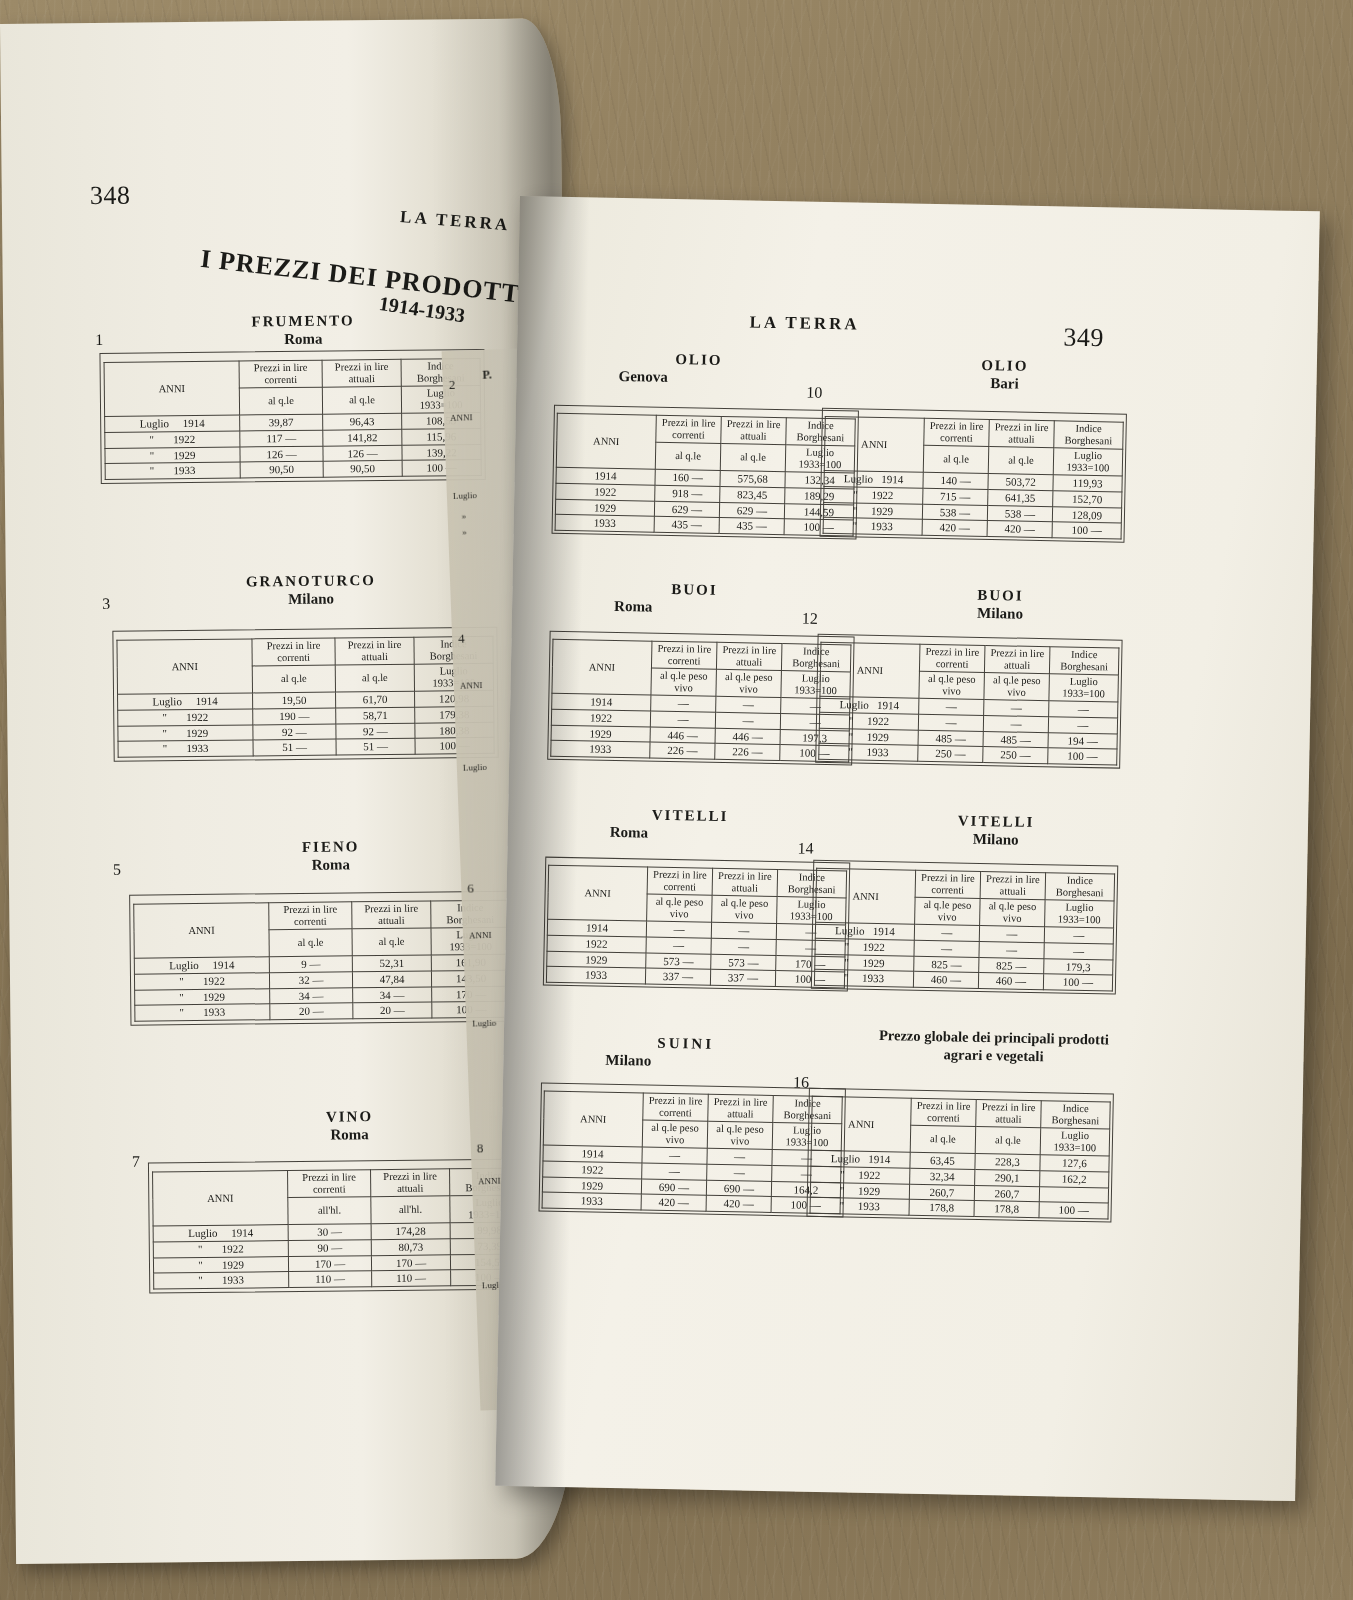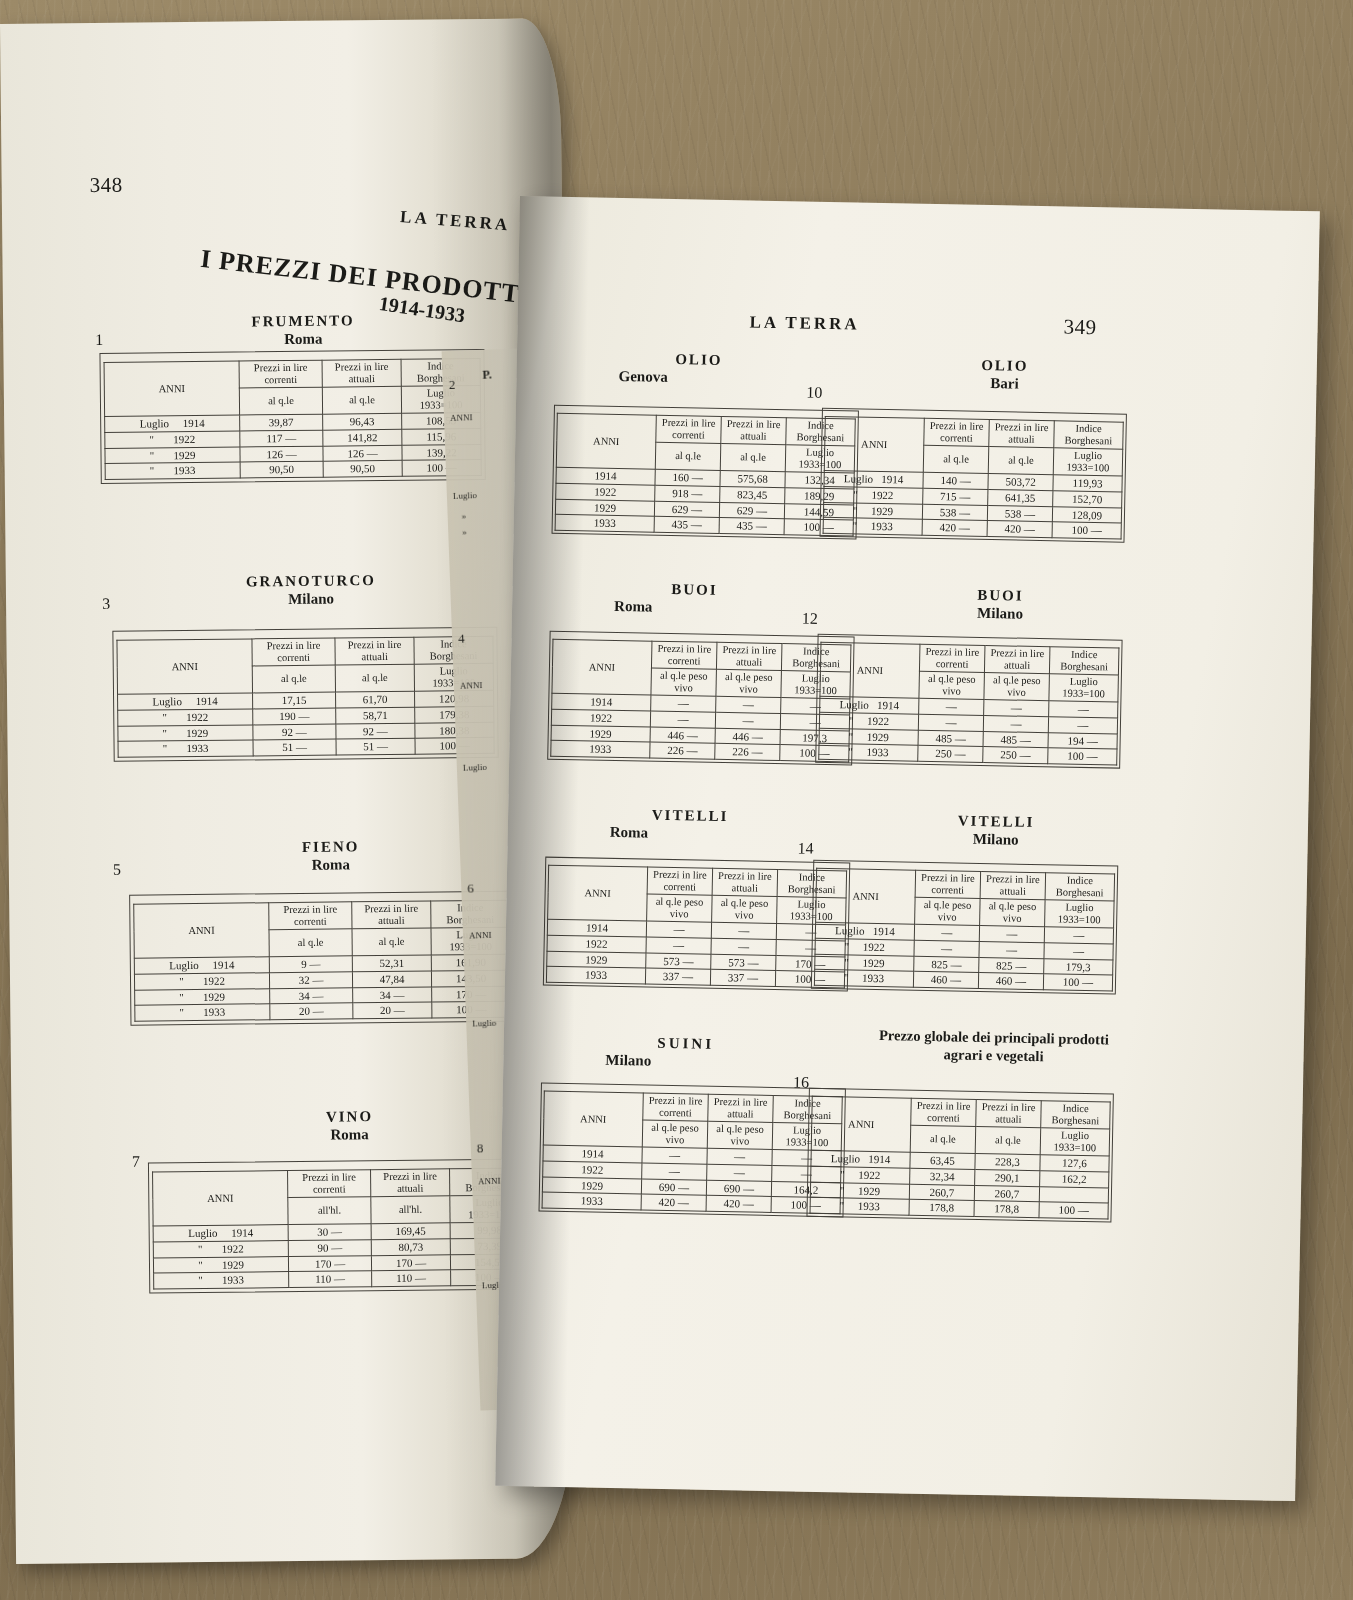--- a/index.html
+++ b/index.html
@@ -35,21 +35,21 @@
     overflow:hidden;
   }
   .page-right{
     left:520px;top:196px;width:800px;height:1290px;
     background:linear-gradient(100deg,#d6d1c1 0%, #edeade 5%, #f4f1e8 30%, #f2efe5 75%, #e6e2d5 100%);
     box-shadow:10px 10px 22px rgba(0,0,0,0.33);
     transform:rotate(1.1deg);
     transform-origin:left top;
     overflow:hidden;
   }
-  .pgnum{position:absolute;font-size:21px;letter-spacing:.5px;}
+  .pgnum{position:absolute;font-size:26px;letter-spacing:.5px;margin-top:8px;}
   .runhead{position:absolute;font-size:17px;letter-spacing:3px;font-weight:bold;}
 
   
   .lp-inner{position:absolute;left:0;top:0;width:560px;height:1540px;}
   .maintitle{
     position:absolute;left:200px;top:222px;width:340px;
     font-size:26px;font-weight:bold;letter-spacing:1px;
     transform:rotate(7deg);transform-origin:left top;
     white-space:nowrap;
   }
@@ -180,21 +180,21 @@
           <th class="hcell" style="width:72px">Prezzi in lire attuali</th>
           <th class="hcell" style="width:72px">Indice Borghesani</th>
         </tr>
         <tr>
           <td class="hcell">al q.le</td>
           <td class="hcell">al q.le</td>
           <td class="hcell">Luglio 1933=100</td>
         </tr>
         <tr>
           <td class="lbl nowrap"><span>Luglio</span> &nbsp;&nbsp;&nbsp; <span>1914</span></td>
-          <td>17,15</td>
+          <td>19,50</td>
           <td>61,70</td>
           <td>120,98</td>
         </tr>
         <tr>
           <td class="lbl nowrap"><span>"</span> &nbsp;&nbsp;&nbsp;&nbsp;&nbsp; <span>1922</span></td>
           <td>190 —</td>
           <td>58,71</td>
           <td>179,38</td>
         </tr>
         <tr>
@@ -279,21 +279,21 @@
           <th class="hcell" style="width:72px">Indice Borghesani</th>
         </tr>
         <tr>
           <td class="hcell">all'hl.</td>
           <td class="hcell">all'hl.</td>
           <td class="hcell">Luglio 1933=100</td>
         </tr>
         <tr>
           <td class="lbl nowrap"><span>Luglio</span> &nbsp;&nbsp;&nbsp; <span>1914</span></td>
           <td>30 —</td>
-          <td>169,45</td>
+          <td>174,28</td>
           <td>99,98</td>
         </tr>
         <tr>
           <td class="lbl nowrap"><span>"</span> &nbsp;&nbsp;&nbsp;&nbsp;&nbsp; <span>1922</span></td>
           <td>90 —</td>
           <td>80,73</td>
           <td>73,39</td>
         </tr>
         <tr>
           <td class="lbl nowrap"><span>"</span> &nbsp;&nbsp;&nbsp;&nbsp;&nbsp; <span>1929</span></td>

